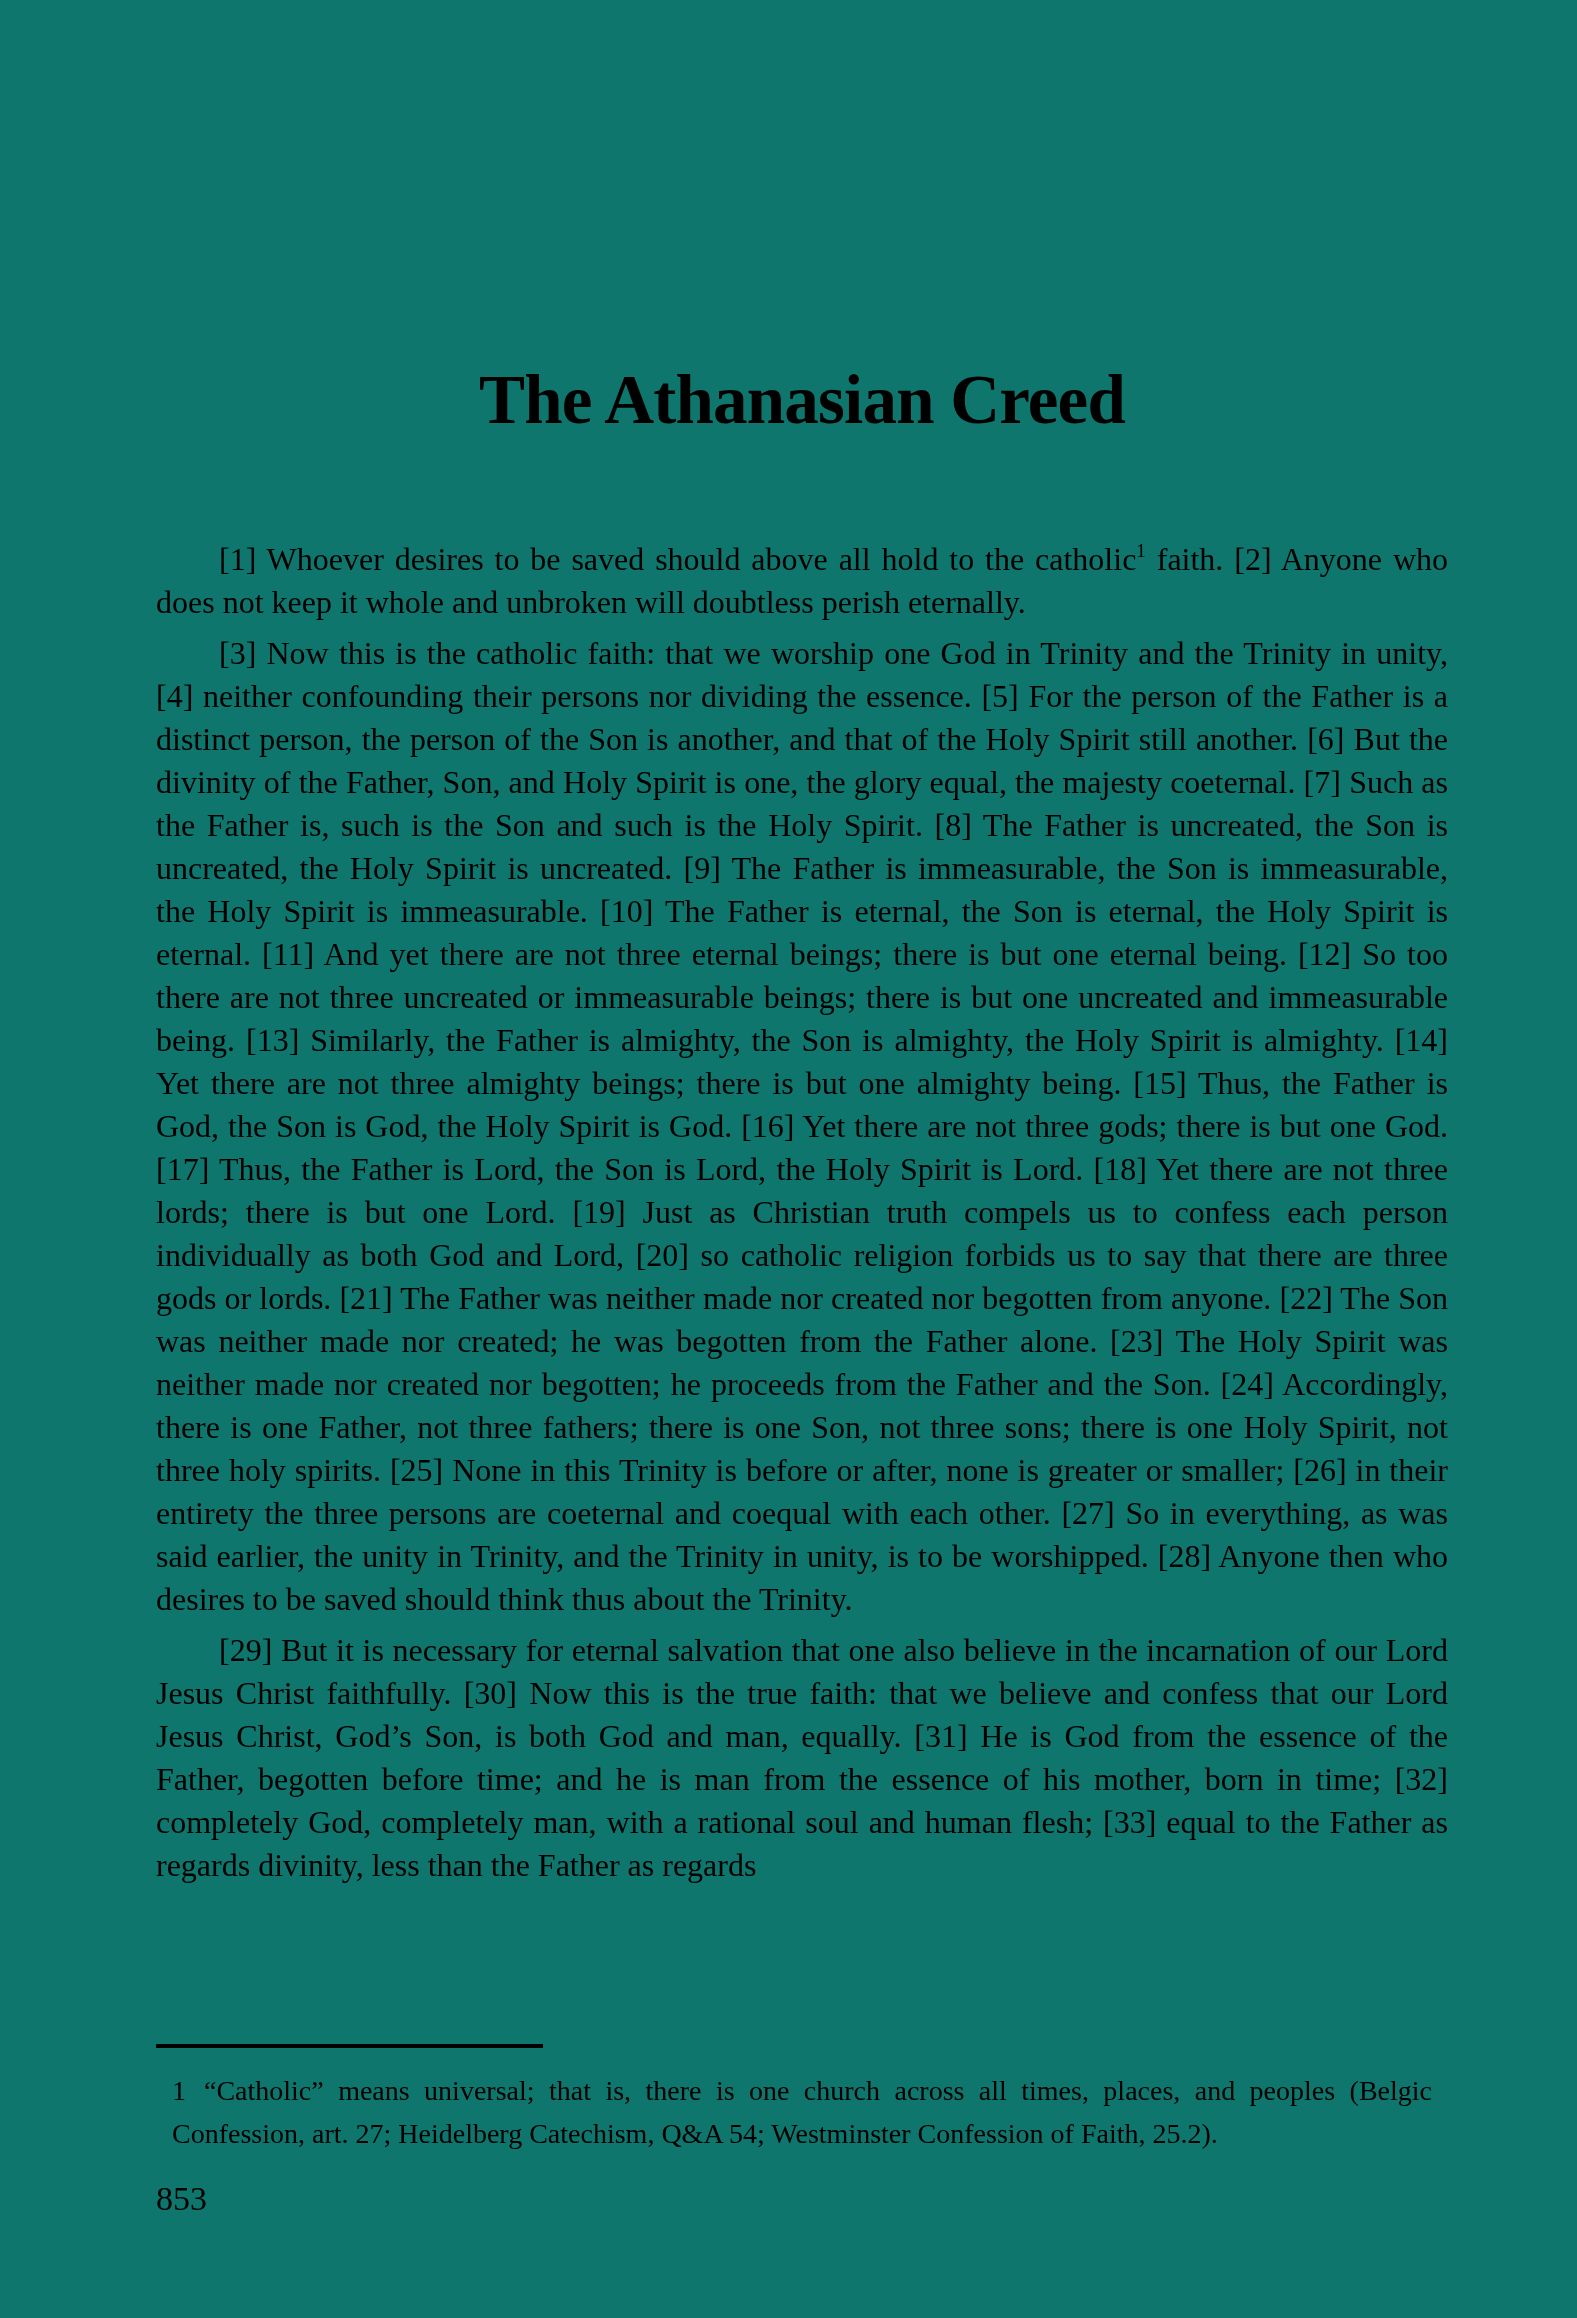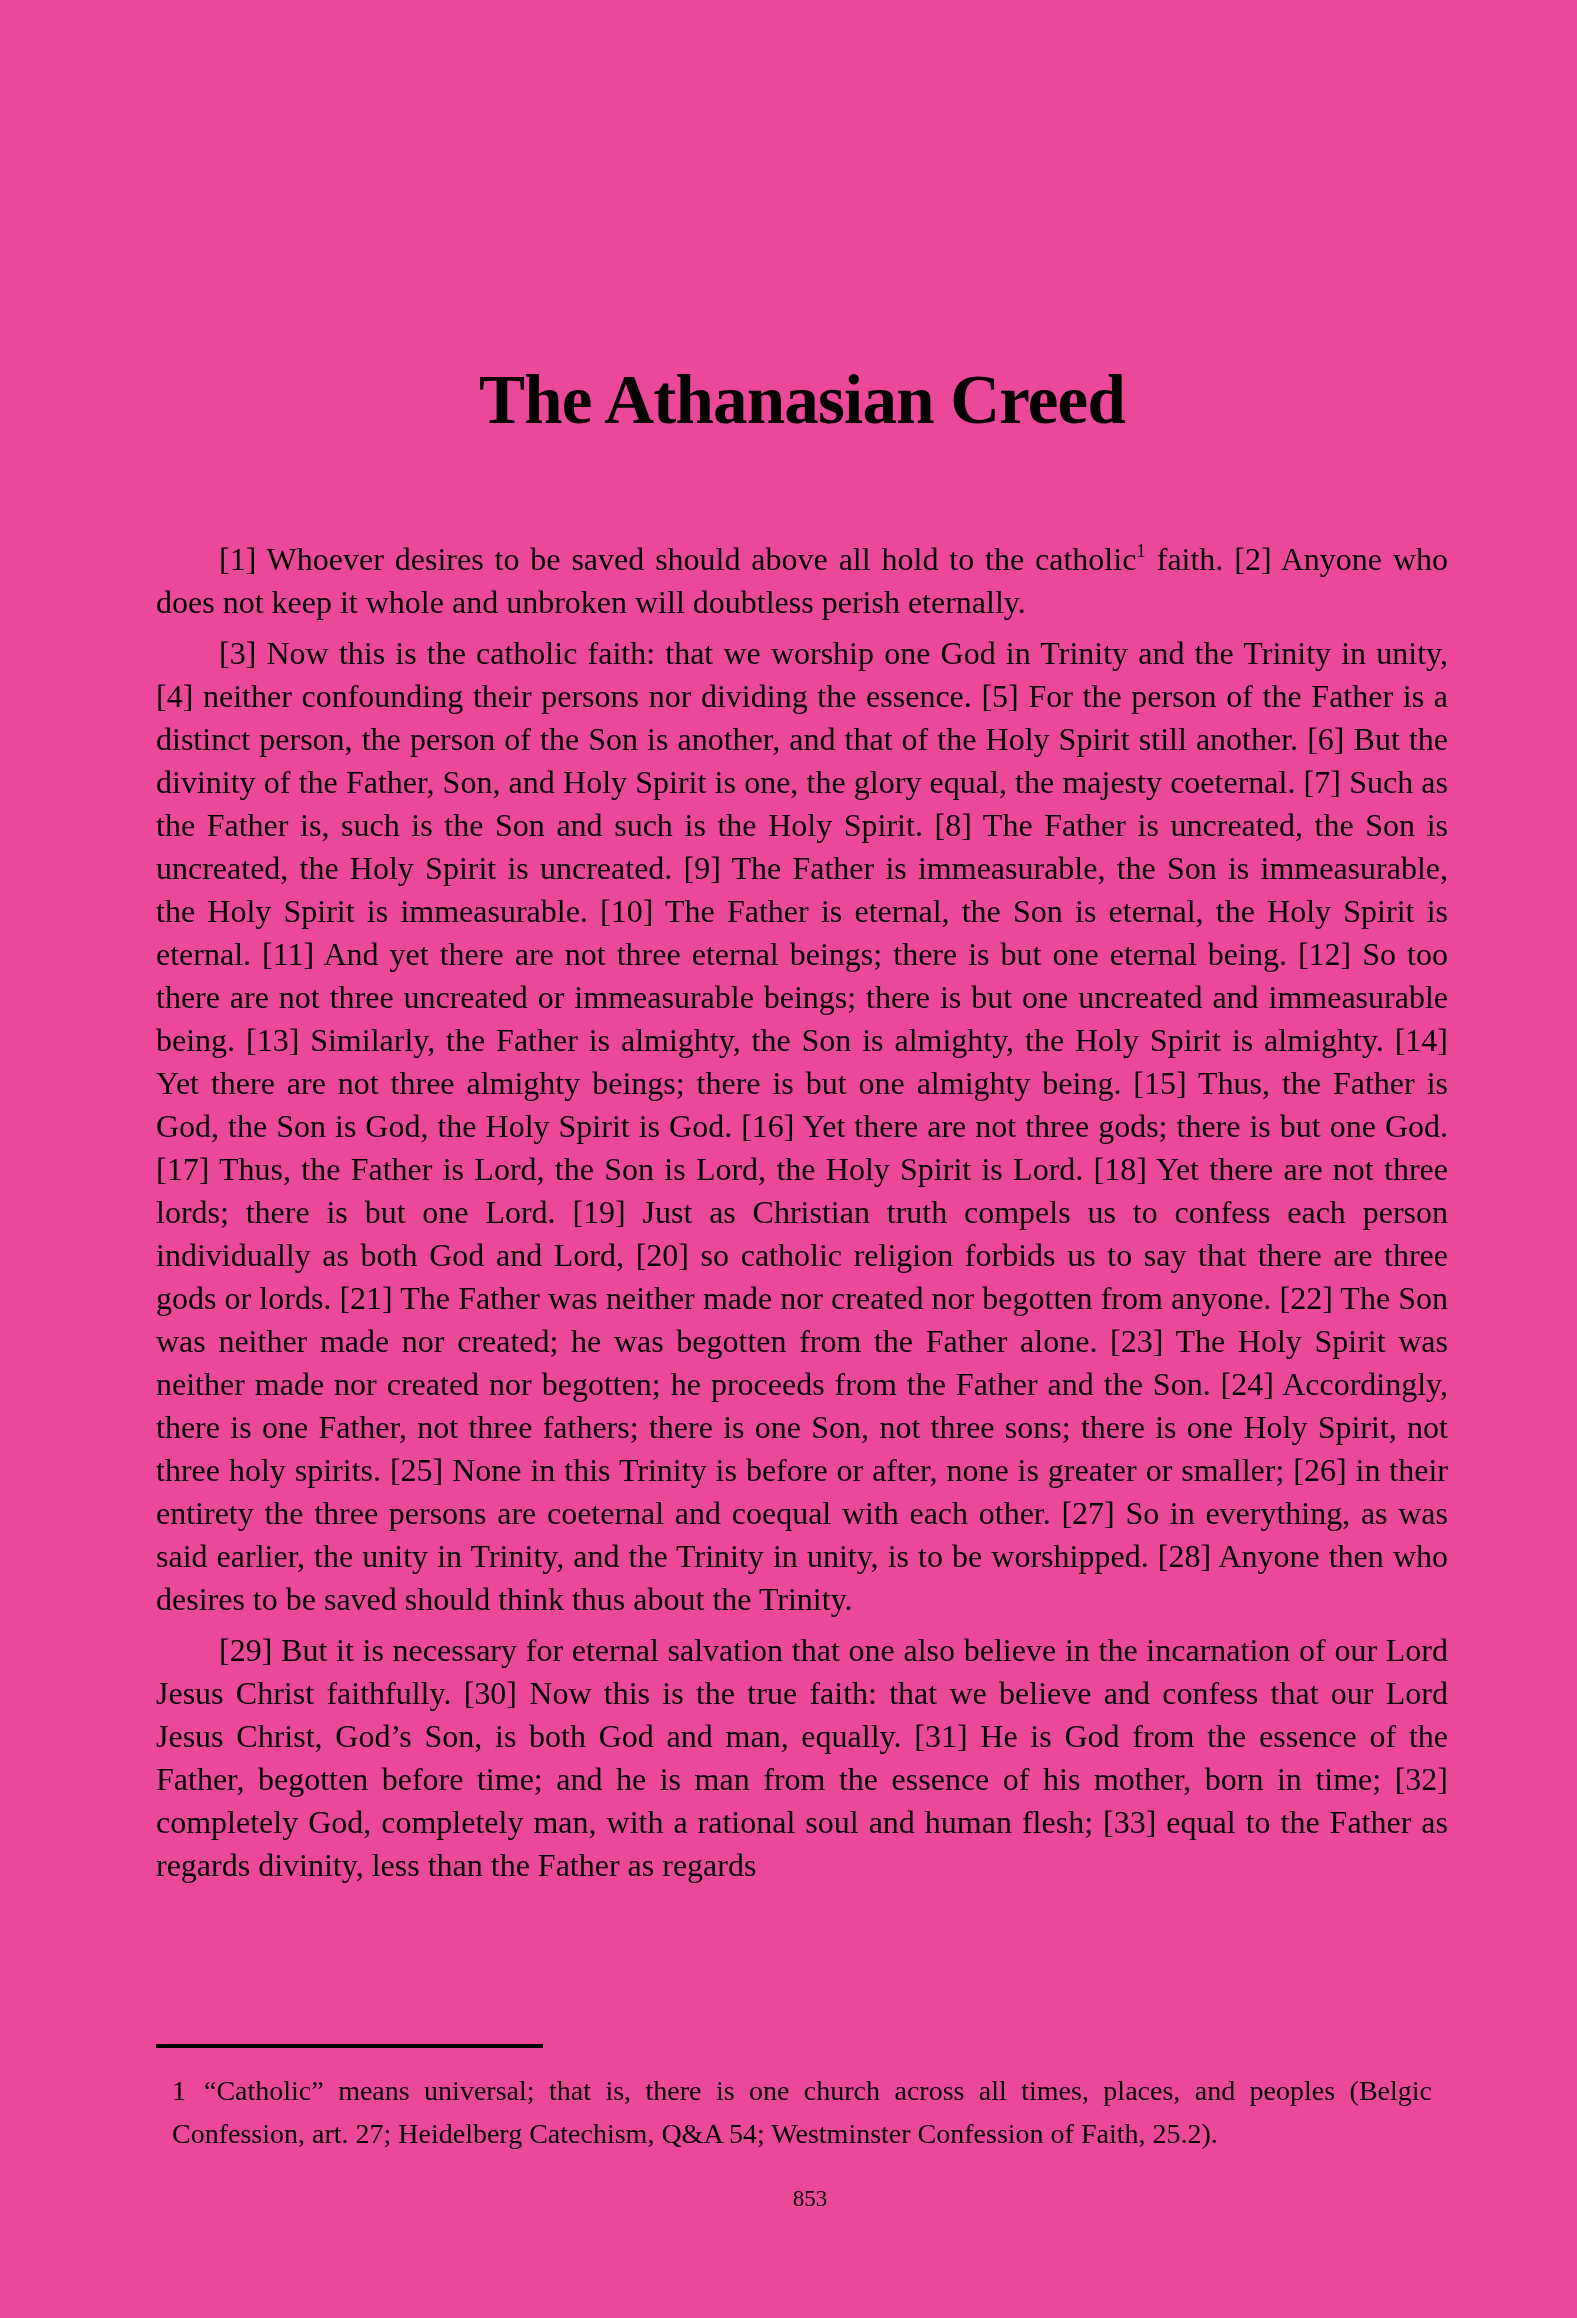--- a/index.html
+++ b/index.html
@@ -1,21 +1,21 @@
 <!DOCTYPE html>
 <html style="font-size:13px"><head>
 <meta charset="utf-8">
 <style>
   * { box-sizing: border-box; }
   html, body { margin: 0; padding: 0; background: #e8e8e8; }
   .page {
     position: relative;
     width: 1578px;
     height: 2319px;
-    background: #ec4899;
+    background: #0f766e;
     color: #000000;
     font-family: "Liberation Serif", "DejaVu Serif", serif;
     overflow: hidden;
   }
   .content {
     position: absolute;
     left: 156px;
     top: 0;
     width: 1292px;
   }
@@ -62,26 +62,25 @@
     font-size: 28px;
     line-height: 43px;
     text-align: justify;
     hyphens: none;
   }
   .fn-marker {
     margin-right: 18px;
   }
   .page-number {
     position: absolute;
-    left: 164px;
+    left: 156px;
     top: 2177px;
     width: 1292px;
-    font-size: 23px;
+    font-size: 34px;
     line-height: 43px;
-    text-align: center;
   }
 </style>
 </head>
 <body>
 
 <div class="page">
   <div class="content">
     <h1 class="doc-title">The Athanasian Creed</h1>
 
     <p class="body-para first"><span>[1] Whoever desires to be saved should above all hold to the catholic</span><sup class="fn-ref">1</sup><span> faith. [2] Anyone who does not keep it whole and unbroken will doubtless perish eternally.</span></p>

